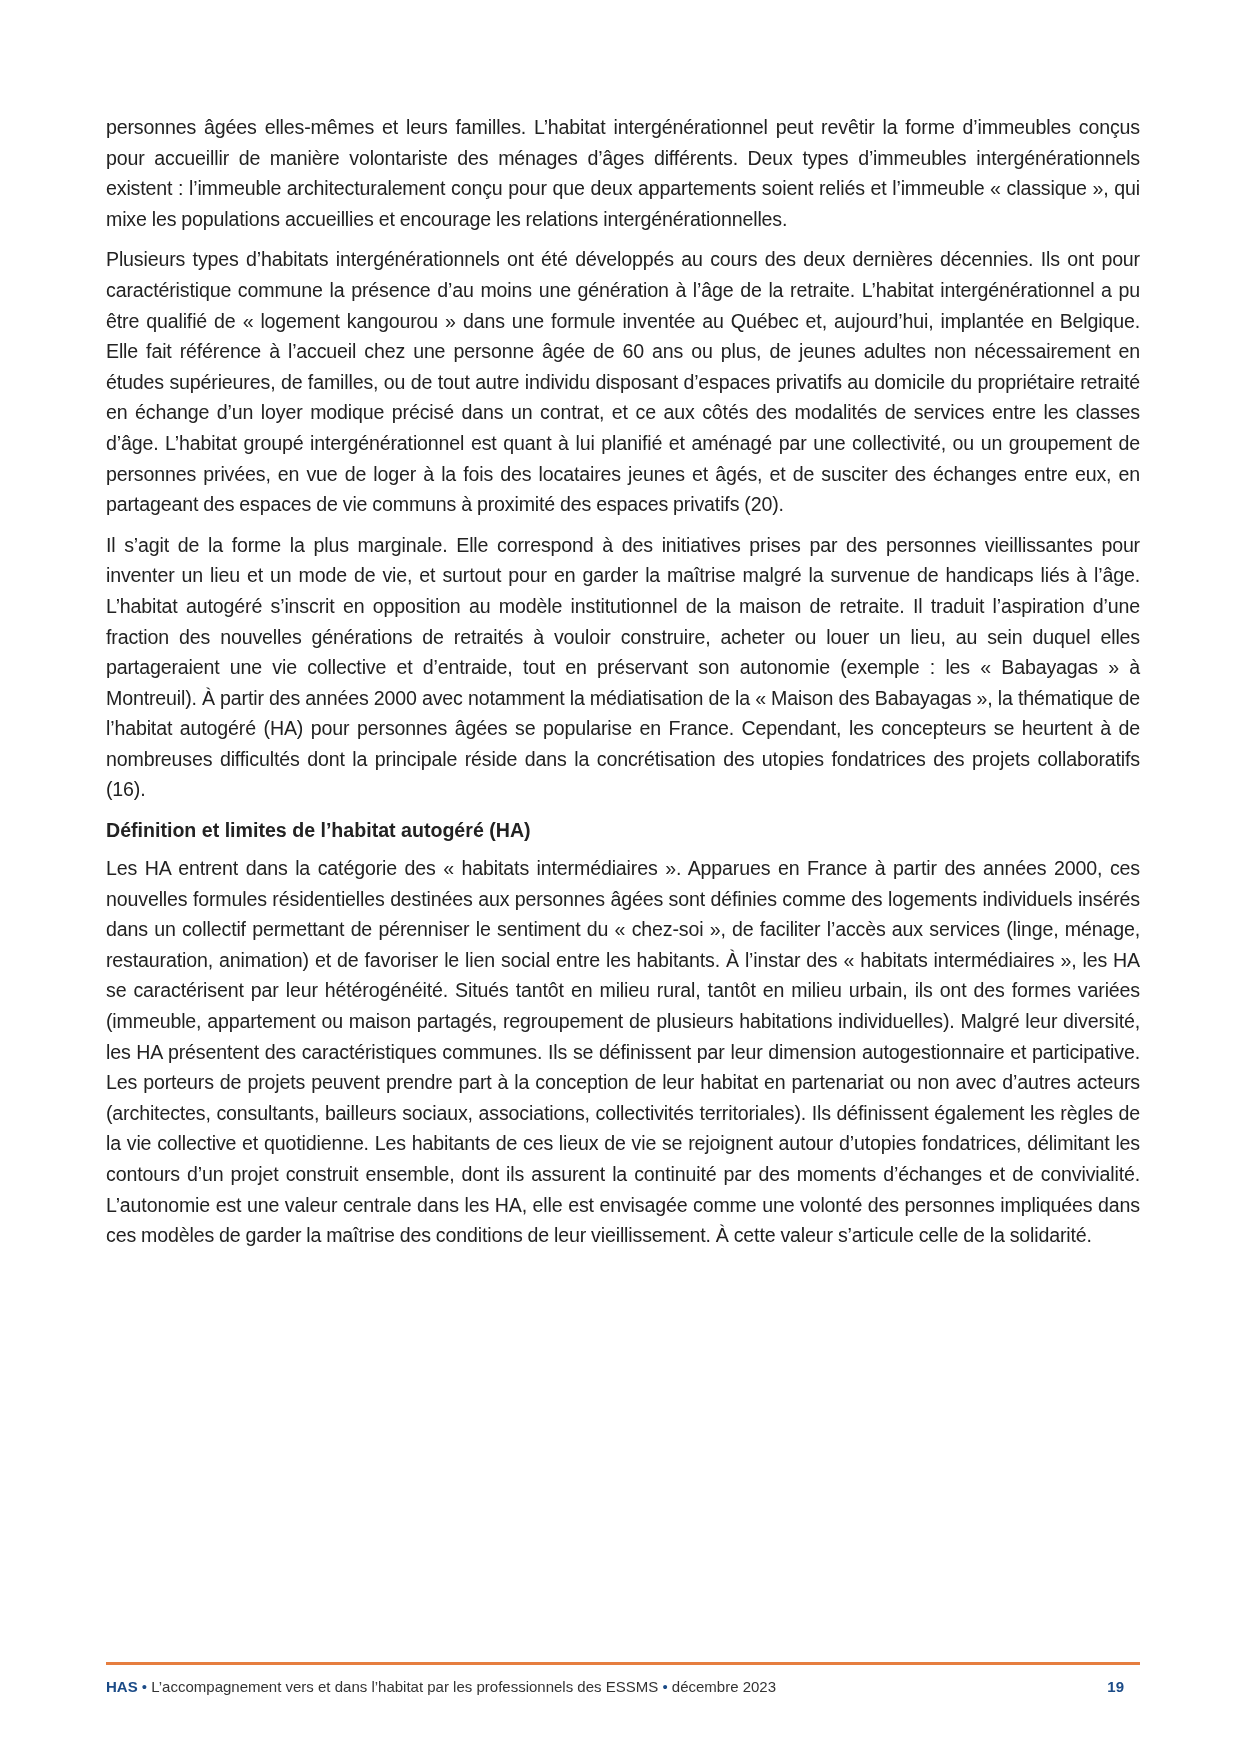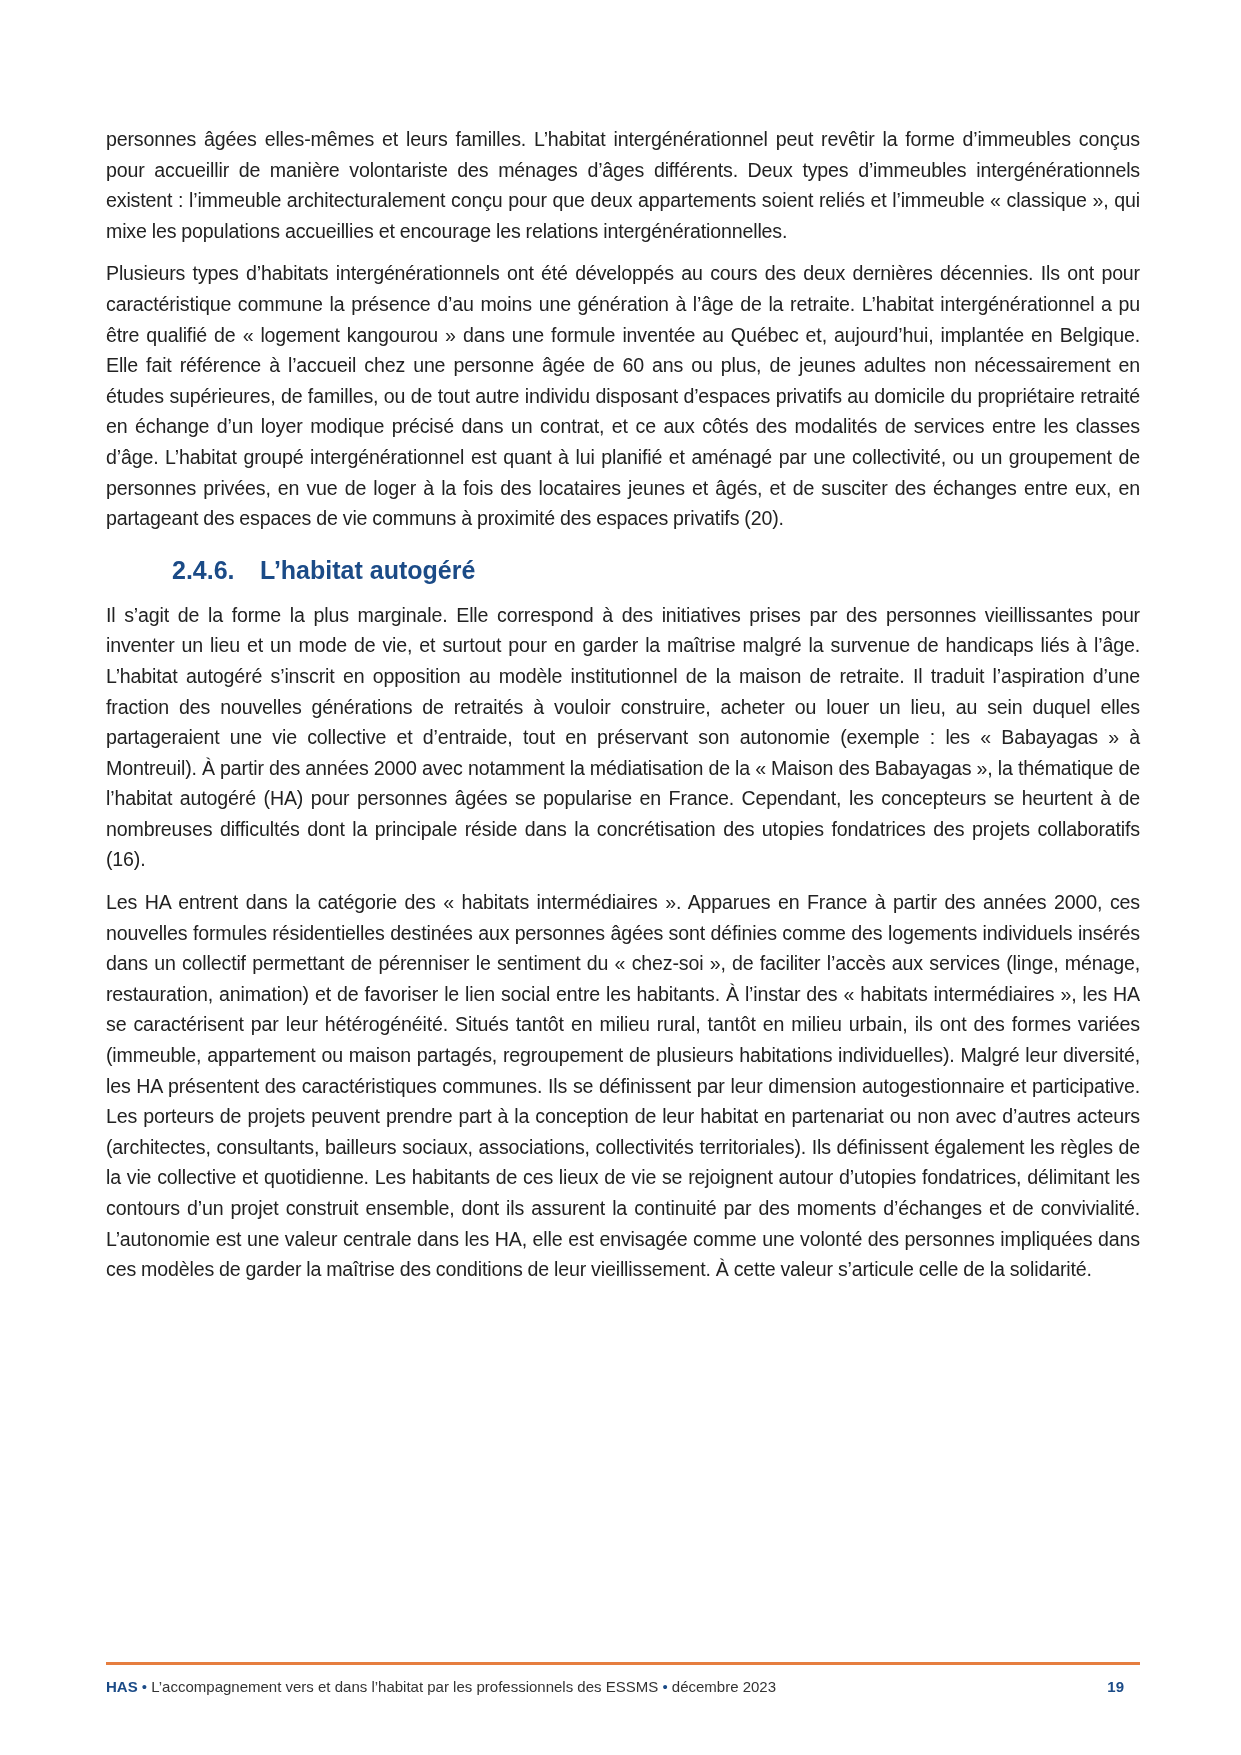--- a/index.html
+++ b/index.html
@@ -1,43 +1,41 @@
 <!DOCTYPE html>
 <html><head>
   <meta charset="utf-8">
   <style>
     html, body { margin: 0; padding: 0; background: #ffffff; }
     body { width: 1241px; height: 1755px; position: relative; overflow: hidden;
            font-family: "Liberation Sans", sans-serif; color: #222222; }
     .page { position: absolute; left: 106px; top: 112px; width: 1034px; }
-    .para { font-size: 19.6px; line-height: 30.6px; text-align: justify; margin: 12px 0 10px 0;
+    .para { font-size: 19.6px; line-height: 30.6px; text-align: justify; margin: 0 0 10px 0;
             letter-spacing: -0.15px; word-spacing: -0.3px; hyphens: manual; }
     .h3 { color: #1b4b87; font-weight: bold; font-size: 25px; margin: 18px 0 6px 66px;
           line-height: 36px; }
     .h3 .num { display: inline-block; width: 88px; }
     .subhead { font-weight: bold; font-size: 19.6px; line-height: 30px; margin: 6px 0 8px 0; }
     .footer-line { position: absolute; left: 106px; width: 1034px; top: 1662px; height: 3px; background: #e67e3f; }
     .footer { position: absolute; left: 106px; width: 1034px; top: 1678px; font-size: 15px; color: #1b4b87; }
     .footer .center { position: absolute; left: 0; right: 0; text-align: left; }
     .footer .brand { font-weight: bold; }
     .footer .pagenum { position: absolute; right: 16px; font-weight: bold; }
   </style>
 </head>
 <body>
 
 <div class="page">
   <p class="para">personnes âgées elles-mêmes et leurs familles. L’habitat intergénérationnel peut revêtir la forme d’immeubles conçus pour accueillir de manière volontariste des ménages d’âges différents. Deux types d’immeubles intergénérationnels existent : l’immeuble architecturalement conçu pour que deux appartements soient reliés et l’immeuble « classique », qui mixe les populations accueillies et encourage les relations intergénérationnelles.</p>
   <p class="para">Plusieurs types d’habitats intergénérationnels ont été développés au cours des deux dernières décennies. Ils ont pour caractéristique commune la présence d’au moins une génération à l’âge de la retraite. L’habitat intergénérationnel a pu être qualifié de « logement kangourou » dans une formule inventée au Québec et, aujourd’hui, implantée en Belgique. Elle fait référence à l’accueil chez une personne âgée de 60 ans ou plus, de jeunes adultes non nécessairement en études supérieures, de familles, ou de tout autre individu disposant d’espaces privatifs au domicile du propriétaire retraité en échange d’un loyer modique précisé dans un contrat, et ce aux côtés des modalités de services entre les classes d’âge. L’habitat groupé intergénérationnel est quant à lui planifié et aménagé par une collectivité, ou un groupement de personnes privées, en vue de loger à la fois des locataires jeunes et âgés, et de susciter des échanges entre eux, en partageant des espaces de vie communs à proximité des espaces privatifs (20).</p>
 
-  <h3 class="h3">
-    <span class="num">2.4.6.</span><span>L’habitat autogéré</span>
-  </h3>
 
   <p class="para">Il s’agit de la forme la plus marginale. Elle correspond à des initiatives prises par des personnes vieillissantes pour inventer un lieu et un mode de vie, et surtout pour en garder la maîtrise malgré la survenue de handicaps liés à l’âge. L’habitat autogéré s’inscrit en opposition au modèle institutionnel de la maison de retraite. Il traduit l’aspiration d’une fraction des nouvelles générations de retraités à vouloir construire, acheter ou louer un lieu, au sein duquel elles partageraient une vie collective et d’entraide, tout en préservant son autonomie (exemple : les « Babayagas » à Montreuil). À partir des années 2000 avec notamment la médiatisation de la « Maison des Babayagas », la thématique de l’habitat autogéré (HA) pour personnes âgées se popularise en France. Cependant, les concepteurs se heurtent à de nombreuses difficultés dont la principale réside dans la concrétisation des utopies fondatrices des projets collaboratifs (16).</p>
 
+  <div class="subhead">Définition et limites de l’habitat autogéré (HA)</div>
 
   <p class="para">Les HA entrent dans la catégorie des « habitats intermédiaires ». Apparues en France à partir des années 2000, ces nouvelles formules résidentielles destinées aux personnes âgées sont définies comme des logements individuels insérés dans un collectif permettant de pérenniser le sentiment du « chez-soi », de faciliter l’accès aux services (linge, ménage, restauration, animation) et de favoriser le lien social entre les habitants. À l’instar des « habitats intermédiaires », les HA se caractérisent par leur hétérogénéité. Situés tantôt en milieu rural, tantôt en milieu urbain, ils ont des formes variées (immeuble, appartement ou maison partagés, regroupement de plusieurs habitations individuelles). Malgré leur diversité, les HA présentent des caractéristiques communes. Ils se définissent par leur dimension autogestionnaire et participative. Les porteurs de projets peuvent prendre part à la conception de leur habitat en partenariat ou non avec d’autres acteurs (architectes, consultants, bailleurs sociaux, associations, collectivités territoriales). Ils définissent également les règles de la vie collective et quotidienne. Les habitants de ces lieux de vie se rejoignent autour d’utopies fondatrices, délimitant les contours d’un projet construit ensemble, dont ils assurent la continuité par des moments d’échanges et de convivialité. L’autonomie est une valeur centrale dans les HA, elle est envisagée comme une volonté des personnes impliquées dans ces modèles de garder la maîtrise des conditions de leur vieillissement. À cette valeur s’articule celle de la solidarité.</p>
 </div>
 
 <div class="footer-line"></div>
 <div class="footer">
   <div class="center">
     <span class="brand">HAS</span><span> • </span><span style="color:#333">L’accompagnement vers et dans l’habitat par les professionnels des ESSMS</span><span> • </span><span style="color:#333">décembre 2023</span>
   </div>
   <span class="pagenum">19</span>

